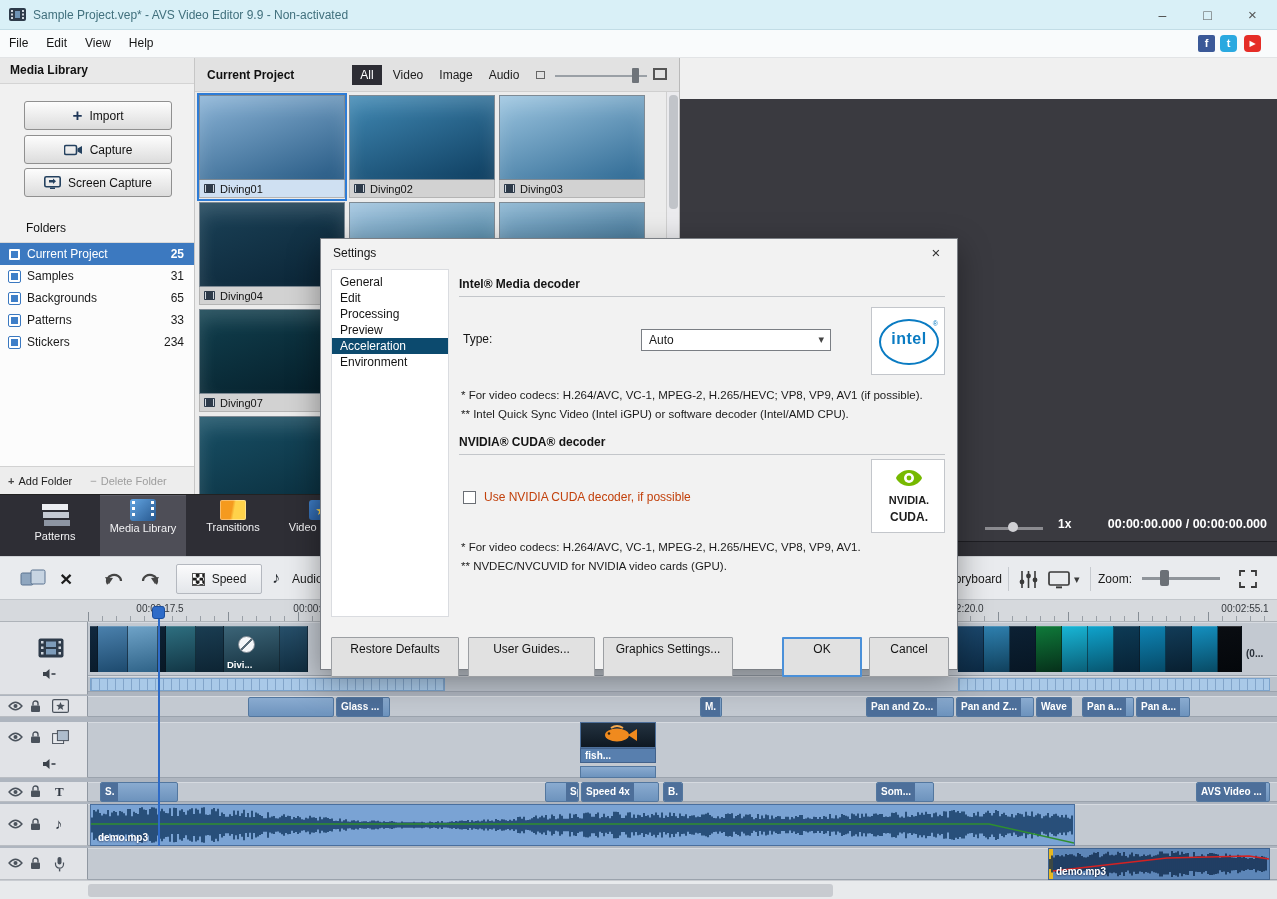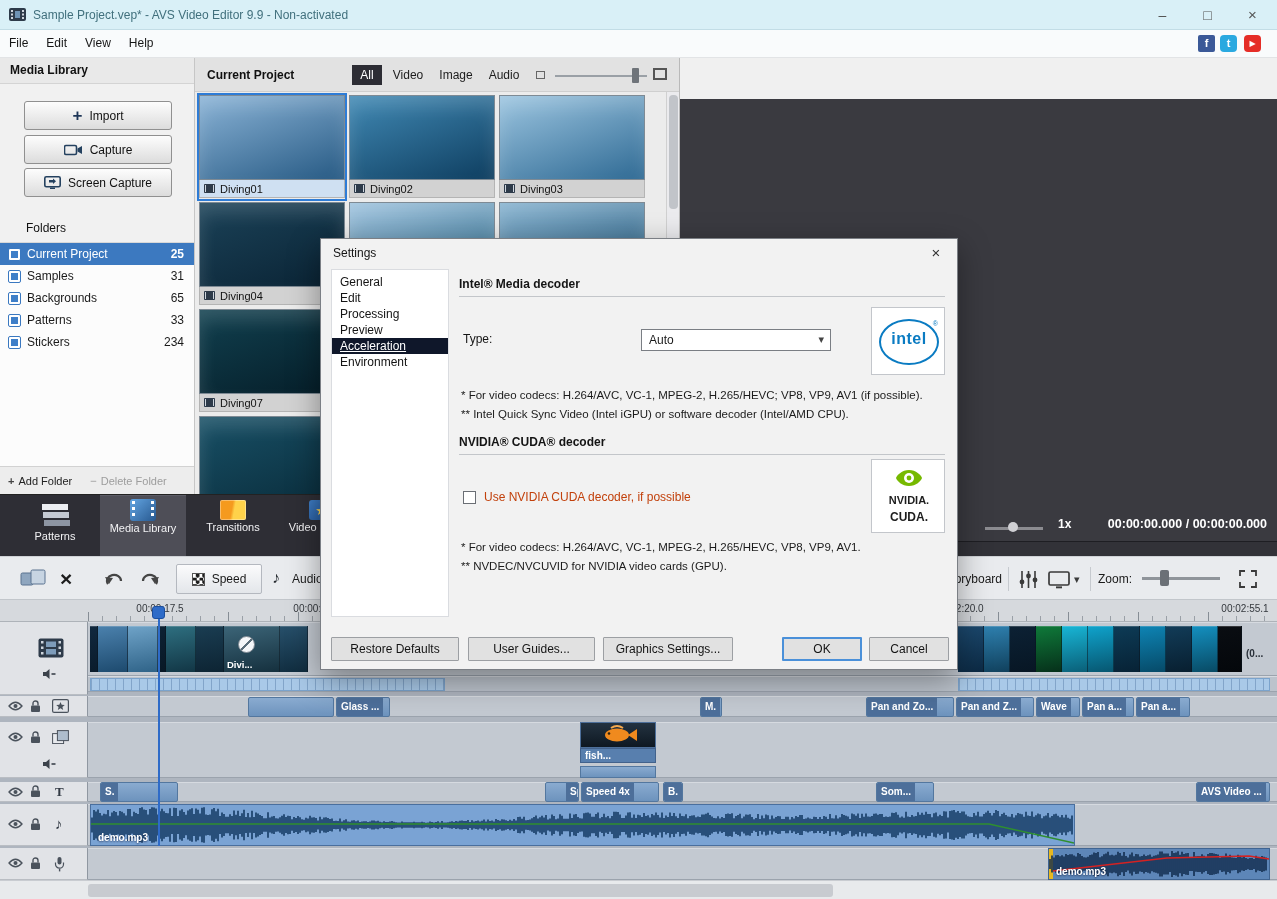--- a/index.html
+++ b/index.html
@@ -160,40 +160,40 @@
   
   .h-scroll { position:absolute; left:0; top:880px; width:1277px; height:19px; background:#e8eaec; border-top:1px solid #c9ccd1; }
   .h-scroll-thumb { position:absolute; left:88px; top:3px; width:745px; height:13px; background:#c8cbd0; border-radius:3px; }
 
   
   .dialog { position:absolute; left:320px; top:238px; width:638px; height:432px; background:#f2f2f2; border:1px solid #7b7f85; box-shadow:0 10px 30px rgba(0,0,0,.38); z-index:100; }
   .dlg-title { position:absolute; left:12px; top:7px; font-size:12px; color:#141414; }
   .dlg-close { position:absolute; right:10px; top:5px; width:22px; height:20px; text-align:center; font-size:15px; color:#333; }
   .dlg-list { position:absolute; left:10px; top:30px; width:118px; height:348px; background:#fff; border:1px solid #dadce0; padding-top:4px; }
   .dlg-cat { height:16px; line-height:16px; padding-left:8px; font-size:12px; color:#141414; cursor:default; }
-  .dlg-cat.selected { background:#0f172a; color:#fff;text-decoration:underline; }
+  .dlg-cat.selected { background:#0c4a6e; color:#fff; }
   .dlg-section-title { position:absolute; left:138px; font-weight:bold; font-size:12px; color:#141414; }
   .dlg-hr { position:absolute; left:138px; width:486px; height:1px; background:#c3c6ca; }
   .dlg-label { position:absolute; font-size:12px; color:#141414; }
   .dlg-note { position:absolute; left:140px; font-size:11.5px; color:#1b1b1b; white-space:nowrap; }
   .dd { position:absolute; left:320px; top:90px; width:190px; height:22px; background:#fff; border:1px solid #7a7e84; }
   .dd-value { position:absolute; left:7px; top:3px; font-size:12px; }
   .dd-arrow { position:absolute; right:6px; top:3px; font-size:11px; color:#444; }
   .logo-card { position:absolute; background:#fff; border:1px solid #c3c6cb; }
   .intel-card { left:550px; top:68px; width:74px; height:68px; }
   .intel-ellipse { position:absolute; left:7px; top:11px; width:60px; height:46px; border:2.5px solid #0a7bc2; border-radius:50%; }
   .intel-word { position:absolute; left:0; top:22px; width:74px; text-align:center; color:#0a7bc2; font-weight:bold; font-size:16px; letter-spacing:0.5px; }
   .intel-reg { position:absolute; right:6px; top:12px; color:#0a7bc2; font-size:7px; }
   .nv-card { left:550px; top:220px; width:74px; height:74px; }
   .nv-eye { position:absolute; left:22px; top:6px; width:30px; height:24px; }
   .nv-line1 { position:absolute; left:0; top:34px; width:74px; text-align:center; font-weight:bold; font-size:11px; color:#1d1d1d; }
   .nv-line2 { position:absolute; left:0; top:50px; width:74px; text-align:center; font-weight:bold; font-size:12px; color:#1d1d1d; }
   .chk { position:absolute; left:142px; top:252px; width:13px; height:13px; background:#fff; border:1px solid #6a6e74; }
   .chk-label { position:absolute; left:163px; top:251px; font-size:12px; color:#c2410c; }
-  .dlg-btn { position:absolute; top:398px; height:24px; background:#e1e1e1; border:1px solid #9c9fa3; font-size:12px; color:#141414; text-align:center; line-height:22px; border-radius:1px; }
+  .dlg-btn { position:absolute; top:398px; height:40px; background:#e1e1e1; border:1px solid #9c9fa3; font-size:12px; color:#141414; text-align:center; line-height:22px; border-radius:1px; }
   .btn-restore { left:10px; width:128px; } .btn-guides { left:147px; width:127px; }
   .btn-graphics { left:282px; width:130px; }
   .btn-ok { left:461px; width:80px; border:2px solid #4a90d9; line-height:20px; }
   .btn-cancel { left:548px; width:80px; }
 </style>
 </head>
 <body>
 
 <div class="app">
 
@@ -555,21 +555,21 @@
         </div>
 
         <div class="tl-seg" style="left: 866px; width: 88px;">
           <span class="seg-label">Pan and Zo...</span>
         </div>
 
         <div class="tl-seg" style="left: 956px; width: 78px;">
           <span class="seg-label">Pan and Z...</span>
         </div>
 
-        <div class="tl-seg" style="left: 1036px; width: 44px;">
+        <div class="tl-seg" style="left: 1036px; width: 36px;">
           <span class="seg-label">Wave</span>
         </div>
 
         <div class="tl-seg" style="left: 1082px; width: 52px;">
           <span class="seg-label">Pan a...</span>
         </div>
 
         <div class="tl-seg" style="left: 1136px; width: 54px;">
           <span class="seg-label">Pan a...</span>
         </div>

